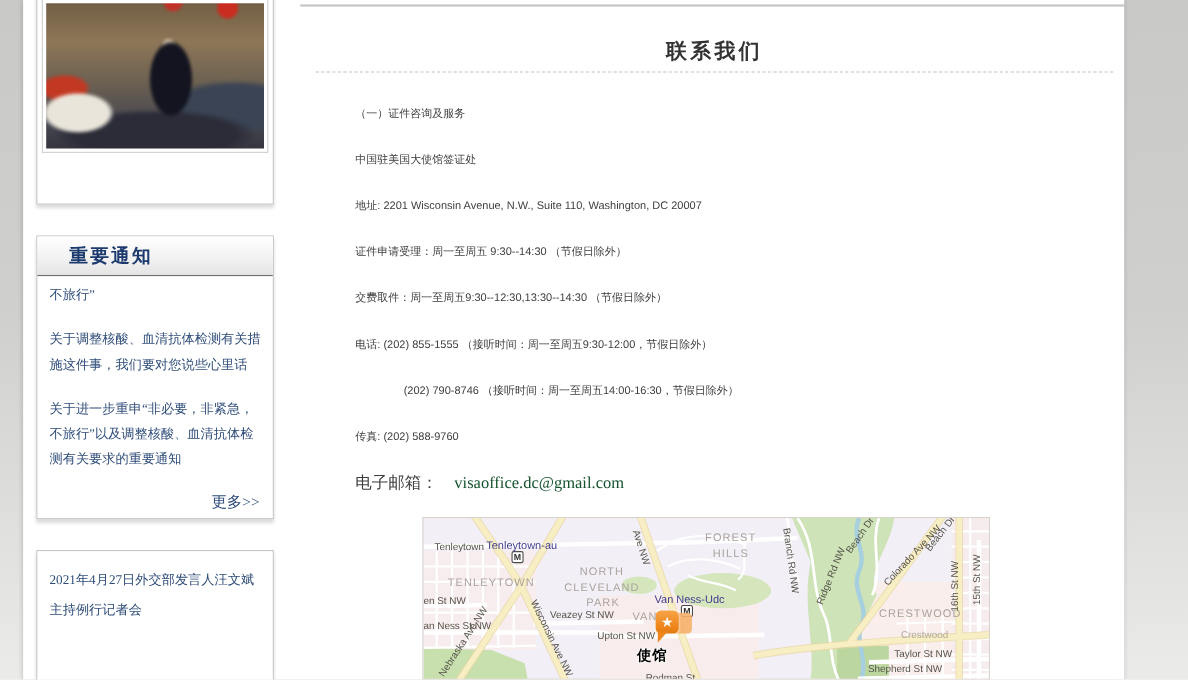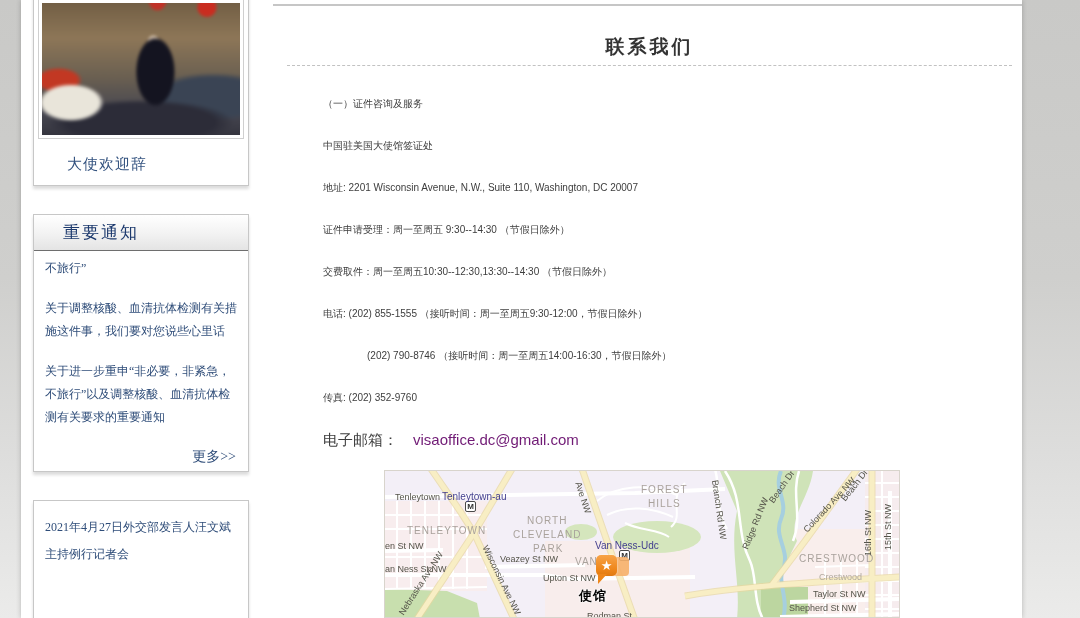--- a/index.html
+++ b/index.html
@@ -39,21 +39,21 @@
       radial-gradient(ellipse 45% 25% at 85% 70%, #3a4454 0 55%, rgba(58,68,84,0) 70%),
       linear-gradient(180deg,#6f5c43 0%,#8d7657 28%,#6b6051 55%,#474751 80%,#32323c 100%);
   }
   .caption { margin:16px 0 0 33px; font-size:15px; color:#33527f; letter-spacing:1px; }
   .box2 { top:214px; height:258px; }
   .box3 { top:500px; height:150px; }
   .sbox-header {
     height:36px; line-height:36px; padding-left:29px;
     background:linear-gradient(180deg,#ffffff 0%,#f2f2f2 55%,#e4e4e4 100%);
     border-bottom:1px solid #6e6e6e;
-    font-size:17px; font-weight:normal; color:#1d3a6e; letter-spacing:2px;
+    font-size:17px; font-weight:bold; color:#1d3a6e; letter-spacing:2px;
   }
   .sbox-items { padding:6px 11px 0 11px; height:196px; overflow:hidden; }
   .sbox-items .itm {
     font-size:12px; line-height:23px; color:#2f4d79; margin-bottom:17px; cursor:pointer;
   }
   .box3 .sbox-items { height:110px; padding-top:13px; }
   .box3 .sbox-items .itm { line-height:27px; }
   .more-link {
     position:absolute; right:12px; bottom:5px; font-size:14px; color:#2f4d79; cursor:pointer;
   }
@@ -62,21 +62,21 @@
   .main-title-wrap { position:absolute; left:266px; top:34px; width:725px; text-align:center; }
   .main-title {
     font-family:"Liberation Serif","DejaVu Serif",serif;
     font-size:19px; font-weight:bold; color:#333; letter-spacing:3px;
   }
   .dashline { position:absolute; left:266px; top:65px; width:725px; border-top:1px dashed #c2c2c2; }
   .paras { position:absolute; left:302px; top:83px; width:700px; }
   .paras p { font-size:10px; line-height:42px; color:#3d3d3d; white-space:nowrap; }
   .paras p.indent { padding-left:44px; }
   .email-row { position:absolute; left:302px; top:419px; font-size:15px; line-height:42px; color:#3d3d3d; }
-  .email-row a { color:#701a75; text-decoration:none; margin-left:15px; cursor:pointer; }
+  .email-row a { color:#14532d; text-decoration:none; margin-left:15px; cursor:pointer;font-family:Liberation Serif, serif; }
   
   .map {
     position:absolute; left:363px; top:470px; width:516px; height:148px;
     background:#f3eff7; border:1px solid #d8d4cc; overflow:hidden; cursor:pointer;
   }
   .map svg { position:absolute; left:0; top:0; }
   .mlb { position:absolute; white-space:nowrap; transform-origin:left center; pointer-events:none; }
   .mlb.st { font-size:9px; color:#55544a; }
   .mlb.st-light { font-size:9px; color:#b2aa9f; }
   .mlb.hood { font-size:10px; color:#a9a29c; letter-spacing:1px; }
@@ -109,21 +109,20 @@
 <body>
 
 <div class="page">
 
   <div class="sbox box1">
     <div class="photo-frame">
       <div class="photo">
         <div class="photo-inner"></div>
       </div>
     </div>
-    <div class="caption">大使欢迎辞</div>
   </div>
 
   <div class="sbox box2">
     <div class="sbox-header">重要通知</div>
     <div class="sbox-items">
 
         <div class="itm">不旅行”</div>
 
         <div class="itm">关于调整核酸、血清抗体检测有关措施这件事，我们要对您说些心里话</div>
 
@@ -149,27 +148,27 @@
   <div class="paras">
 
       <p>（一）证件咨询及服务</p>
 
       <p>中国驻美国大使馆签证处</p>
 
       <p>地址: 2201 Wisconsin Avenue, N.W., Suite 110, Washington, DC 20007</p>
 
       <p>证件申请受理：周一至周五 9:30--14:30 （节假日除外）</p>
 
-      <p>交费取件：周一至周五10:30--12:30,13:30--14:30 （节假日除外）</p>
+      <p>交费取件：周一至周五9:30--12:30,13:30--14:30 （节假日除外）</p>
 
       <p>电话: (202) 855-1555 （接听时间：周一至周五9:30-12:00，节假日除外）</p>
 
       <p class="indent">(202) 790-8746 （接听时间：周一至周五14:00-16:30，节假日除外）</p>
 
-      <p>传真: (202) 352-9760</p>
+      <p>传真: (202) 588-9760</p>
     </div>
 
   <p class="email-row"><span>电子邮箱：</span><a>visaoffice.dc@gmail.com</a></p>
 
   <div class="map">
     <svg width="516" height="148" viewBox="0 0 516 148">
 
       <rect x="0" y="30" width="102" height="90" fill="#f8edee"></rect>
       <rect x="160" y="70" width="145" height="78" fill="#f8edec"></rect>
       <rect x="396" y="58" width="92" height="90" fill="#f9eeec"></rect>

